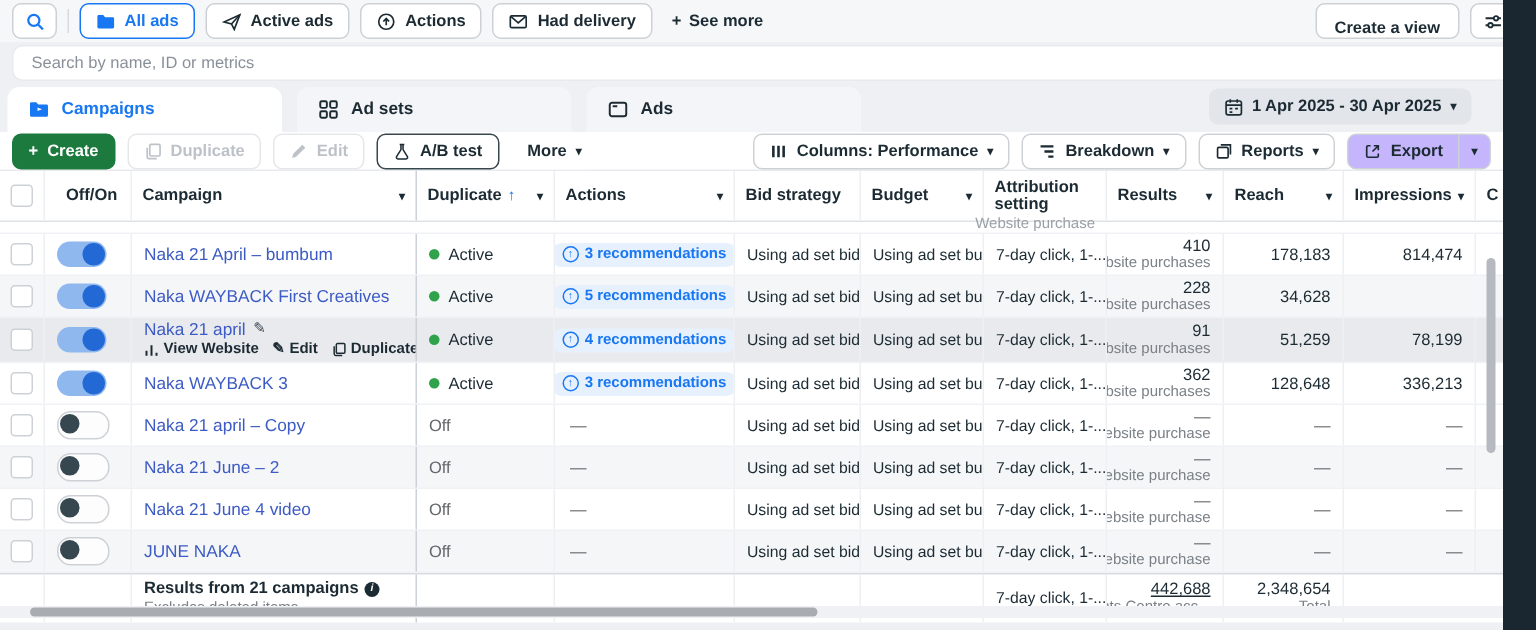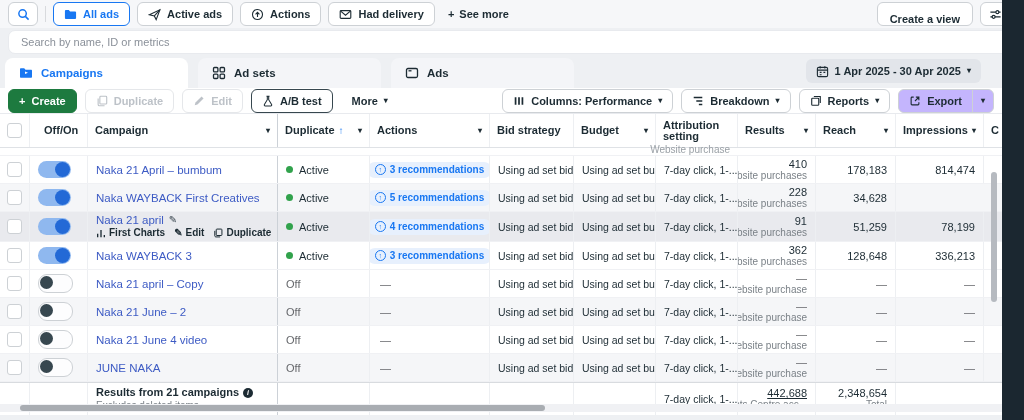--- a/index.html
+++ b/index.html
@@ -455,21 +455,21 @@
           <span>Naka 21 april</span>
           <span class="name-pencil">✎</span>
         </span>
         <div class="row-hover-actions">
           <span class="rha-item">
             <span>
               <svg class="ic" width="10" height="10" viewBox="0 0 12 12" stroke="#1c2b33" stroke-width="1.6">
                   <path d="M2 11V7M6 11V2.5M10 11V8.5"></path>
                 </svg>
             </span>
-            <span>First Charts</span>
+            <span>View Website</span>
           </span>
           <span class="rha-item">
             <span>✎</span>
             <span>Edit</span>
           </span>
           <span class="rha-item">
             <span>
               <svg class="ic" width="10" height="10" viewBox="0 0 14 14" fill="none" stroke="#1c2b33" stroke-width="1.4">
                   <rect x="4.5" y="1.5" width="8" height="9" rx="1"></rect>
                   <path d="M2.5 4v7c0 .8.6 1.5 1.4 1.5H10"></path>

